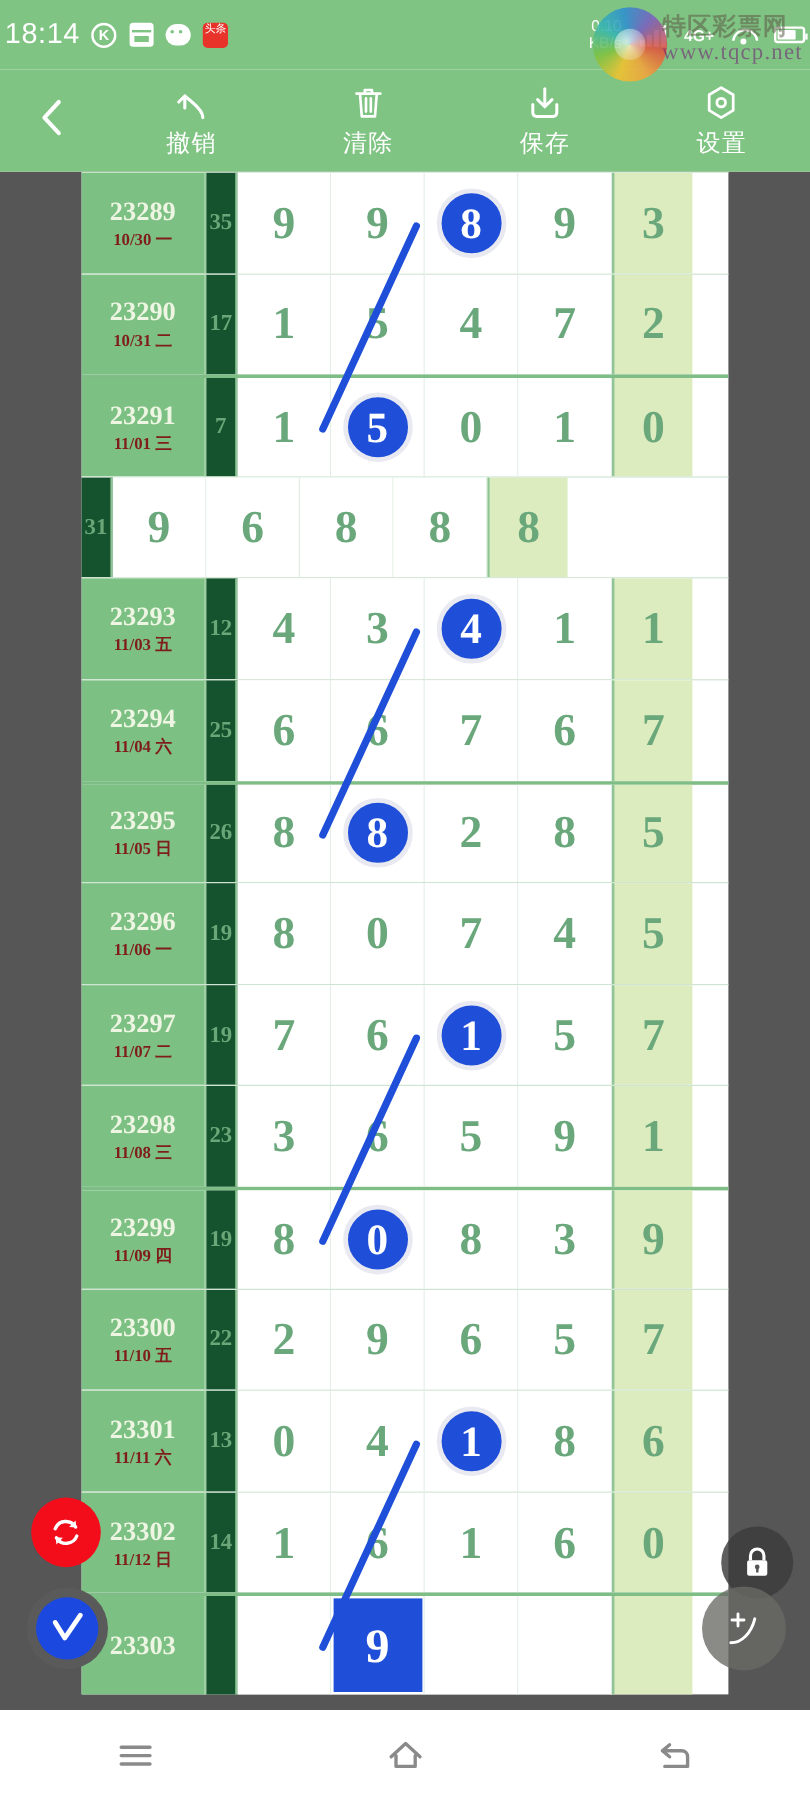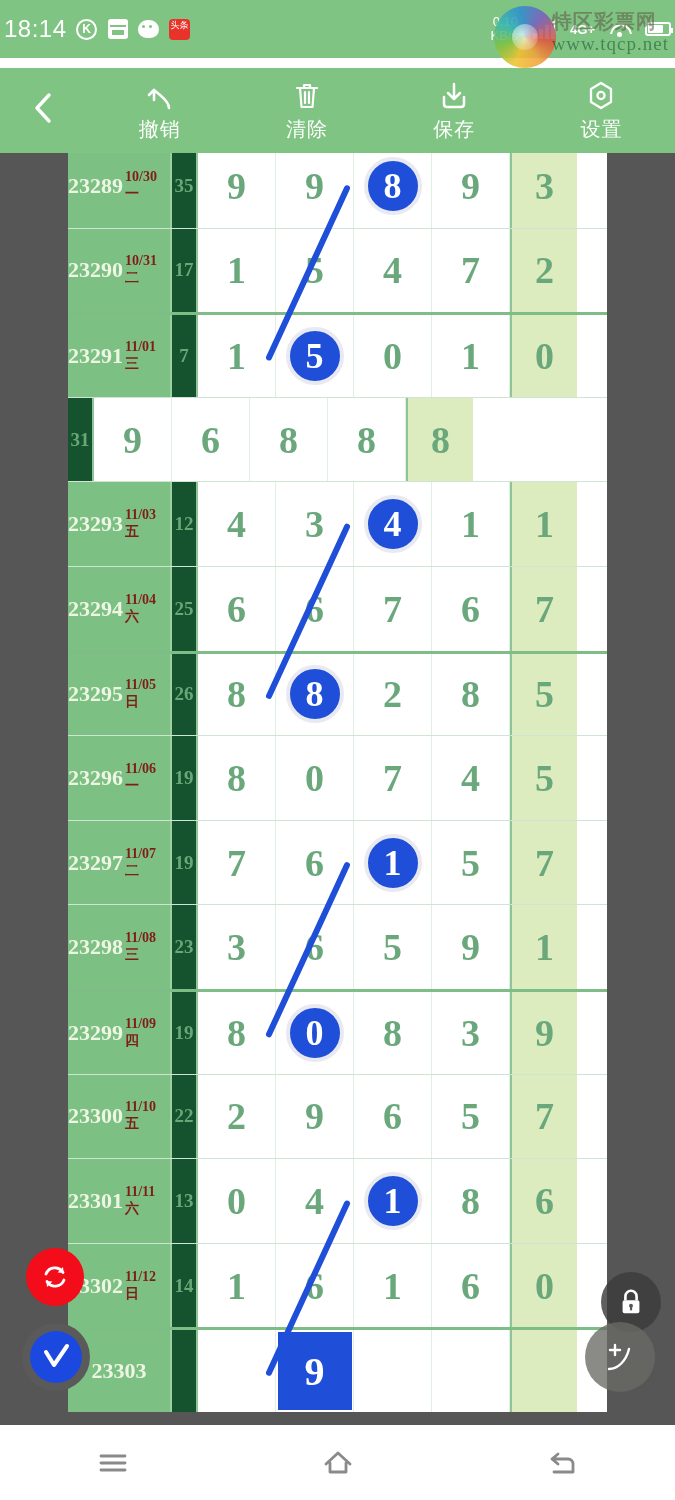--- a/index.html
+++ b/index.html
@@ -109,27 +109,27 @@
     background: radial-gradient(circle at 40% 40%, #ffffffcc, #ffffff44 70%, transparent);
   }
   .wm-text { margin-top: 4px; }
   .wm-cn {
     font-size: 20px; font-weight: bold; color: #5c5a48;
     opacity: .55; letter-spacing: 1px;
     font-family: "DejaVu Sans", sans-serif;
     white-space: nowrap;
   }
   .wm-url {
-    font-size: 19px; color: #14532d; opacity: .55; letter-spacing: 1px;
+    font-size: 19px; color: #701a75; opacity: .55; letter-spacing: 1px;
     font-family: "Liberation Serif", serif; text-align: center; margin-top: -2px;
   }
 
   
   .toolbar {
-    position: absolute; top: 68px; left: 0;
+    position: absolute; top: 58px; left: 0;
     width: 675px; height: 85px;
     background: #80c483;
     display: flex; align-items: center;
     z-index: 4;
   }
   .tb-back {
     width: 86px; display: flex; align-items: center; justify-content: center;
     height: 100%; padding-bottom: 6px;
   }
   .tb-back svg { width: 26px; height: 34px; }
@@ -158,21 +158,21 @@
   }
   .row {
     display: flex;
     height: 84.6px;
     position: relative;
   }
   .row.sep { border-top: 3px solid #7fbd87; }
   .row.thin { border-top: 1px solid #cfe4d2; }
   .cell-issue {
     width: 104px; background: #7cc084;
-    display: flex; flex-direction: row; align-items: center; justify-content: center;
+    display: flex; flex-direction: column; align-items: center; justify-content: center;
     border-right: 2px solid #9dcfa3; gap: 2px;
   }
   .issue-no {
     color: #eef6e3; font-size: 22px; font-weight: bold;
     font-family: "Liberation Serif", serif;
   }
   .issue-date {
     color: #7f1d1d; font-size: 14px; font-weight: bold;
     font-family: "Liberation Serif", serif;
   }

